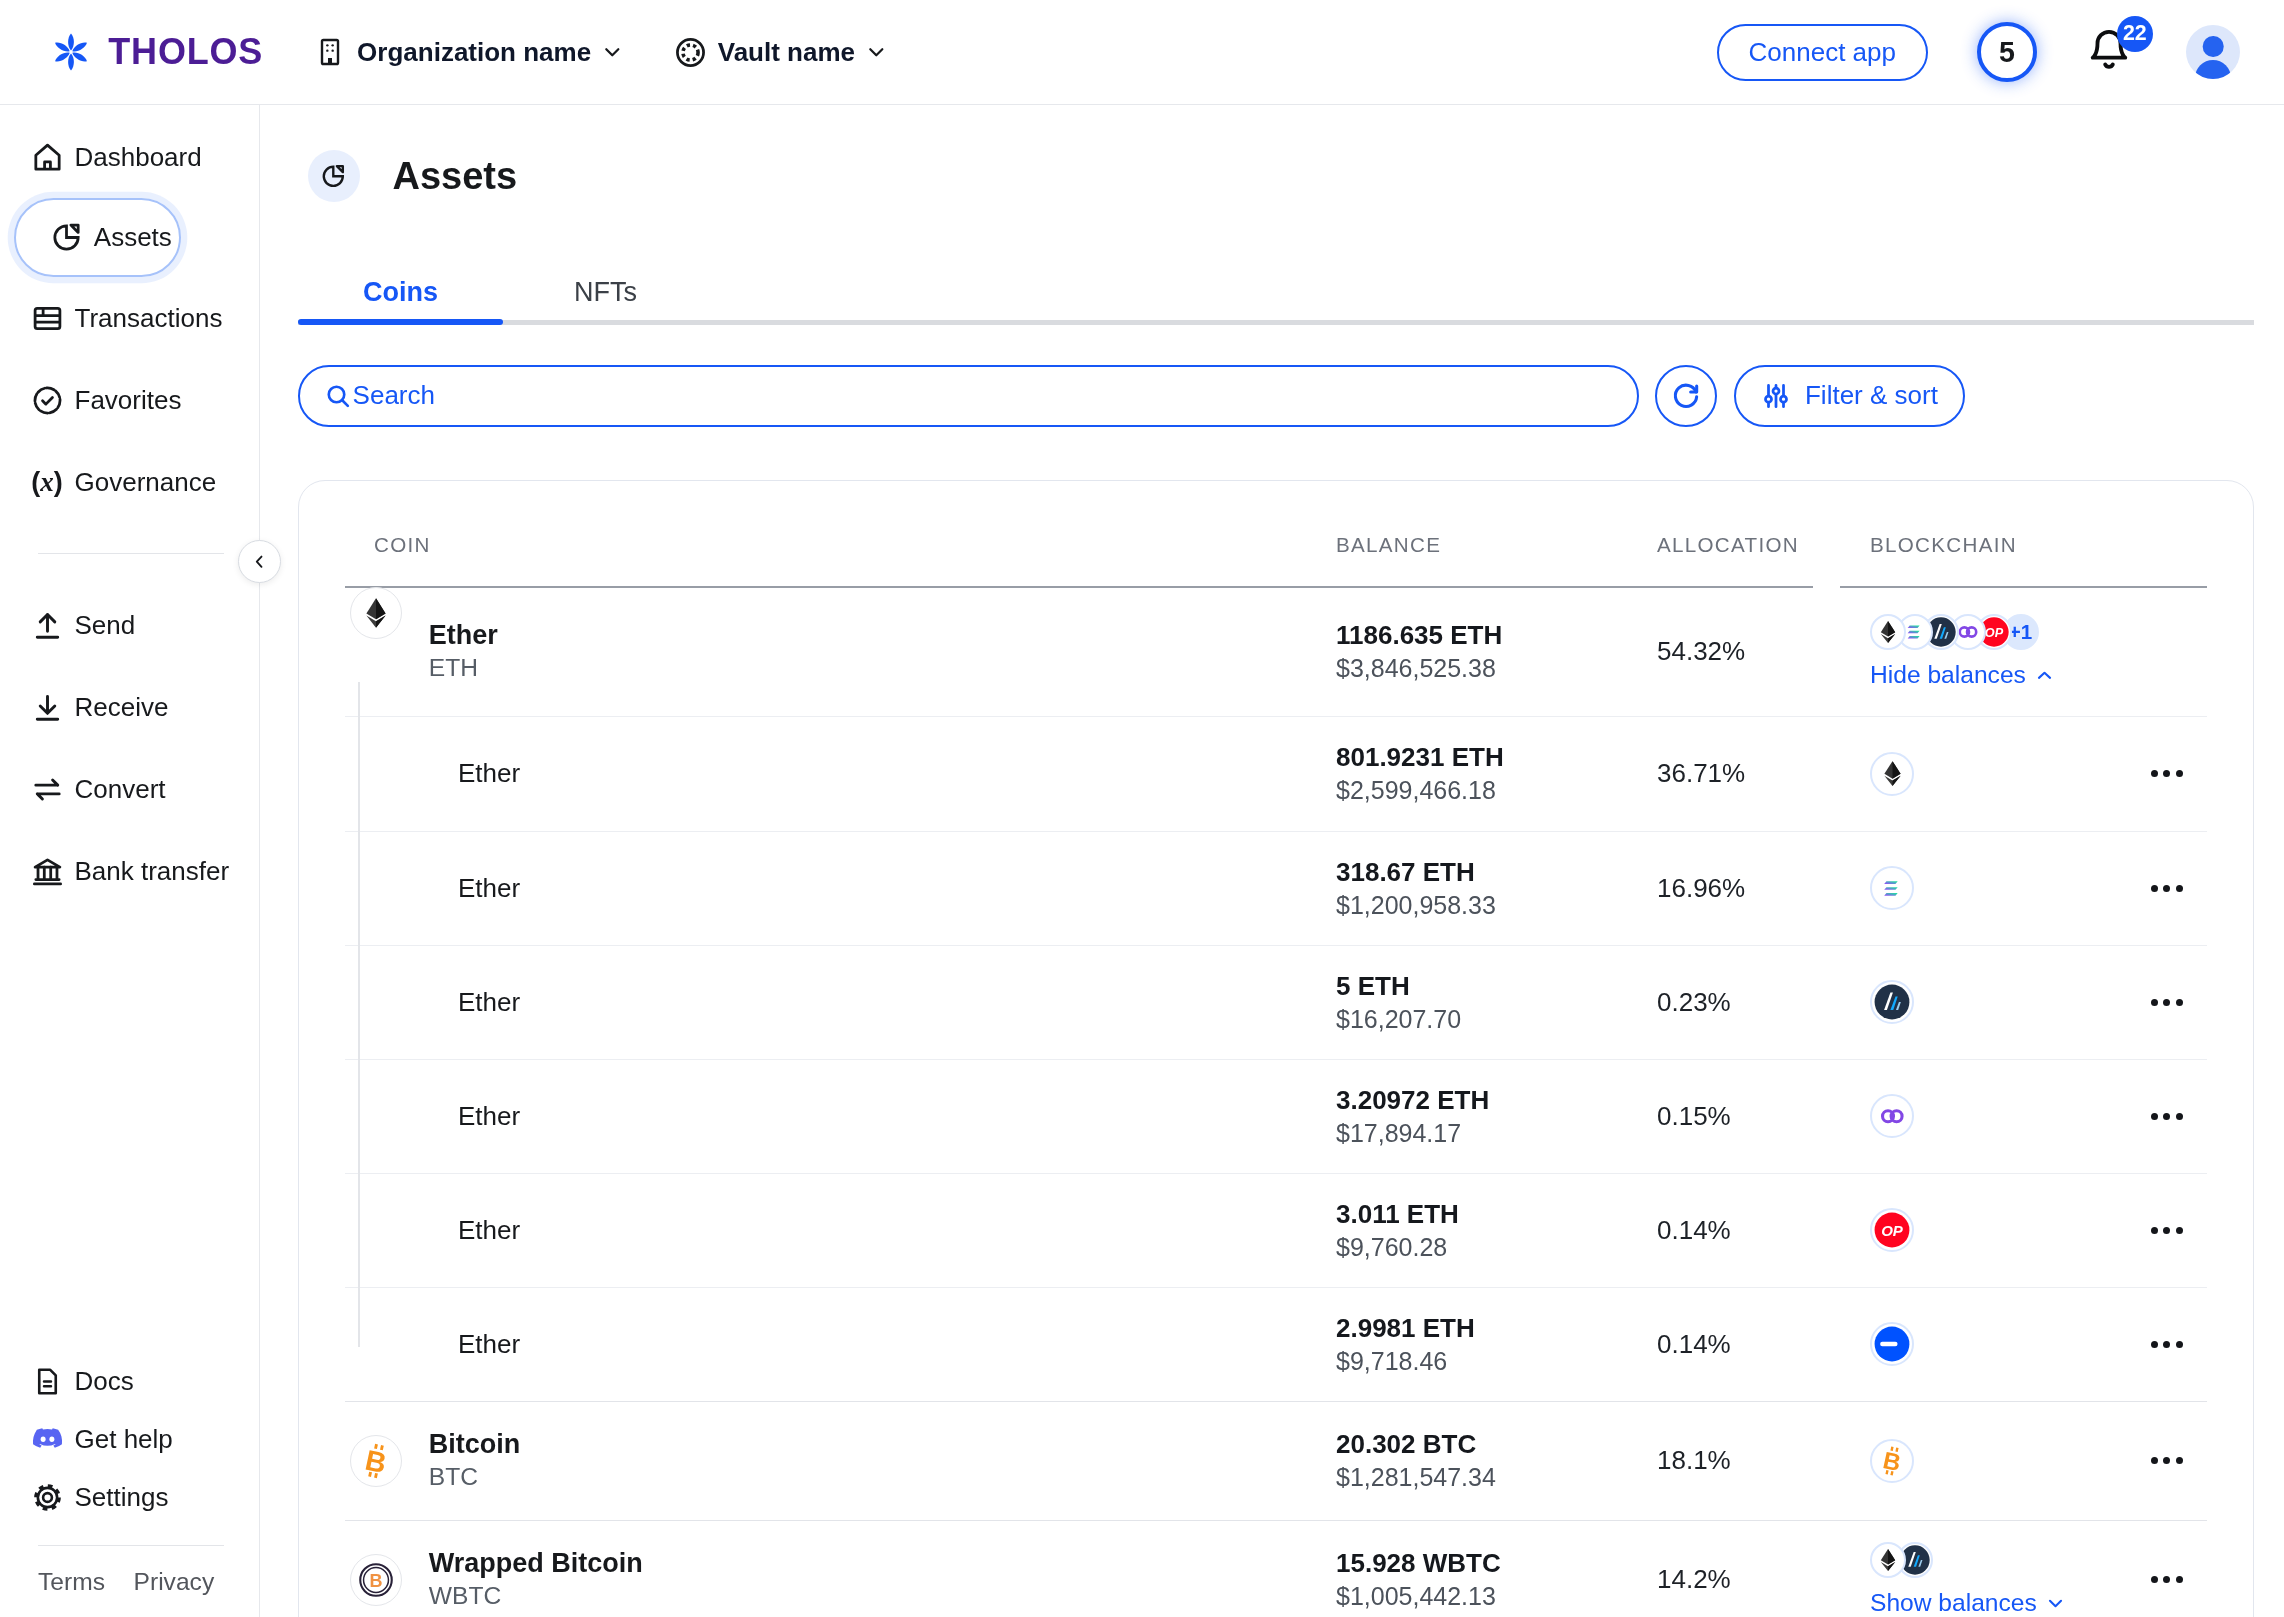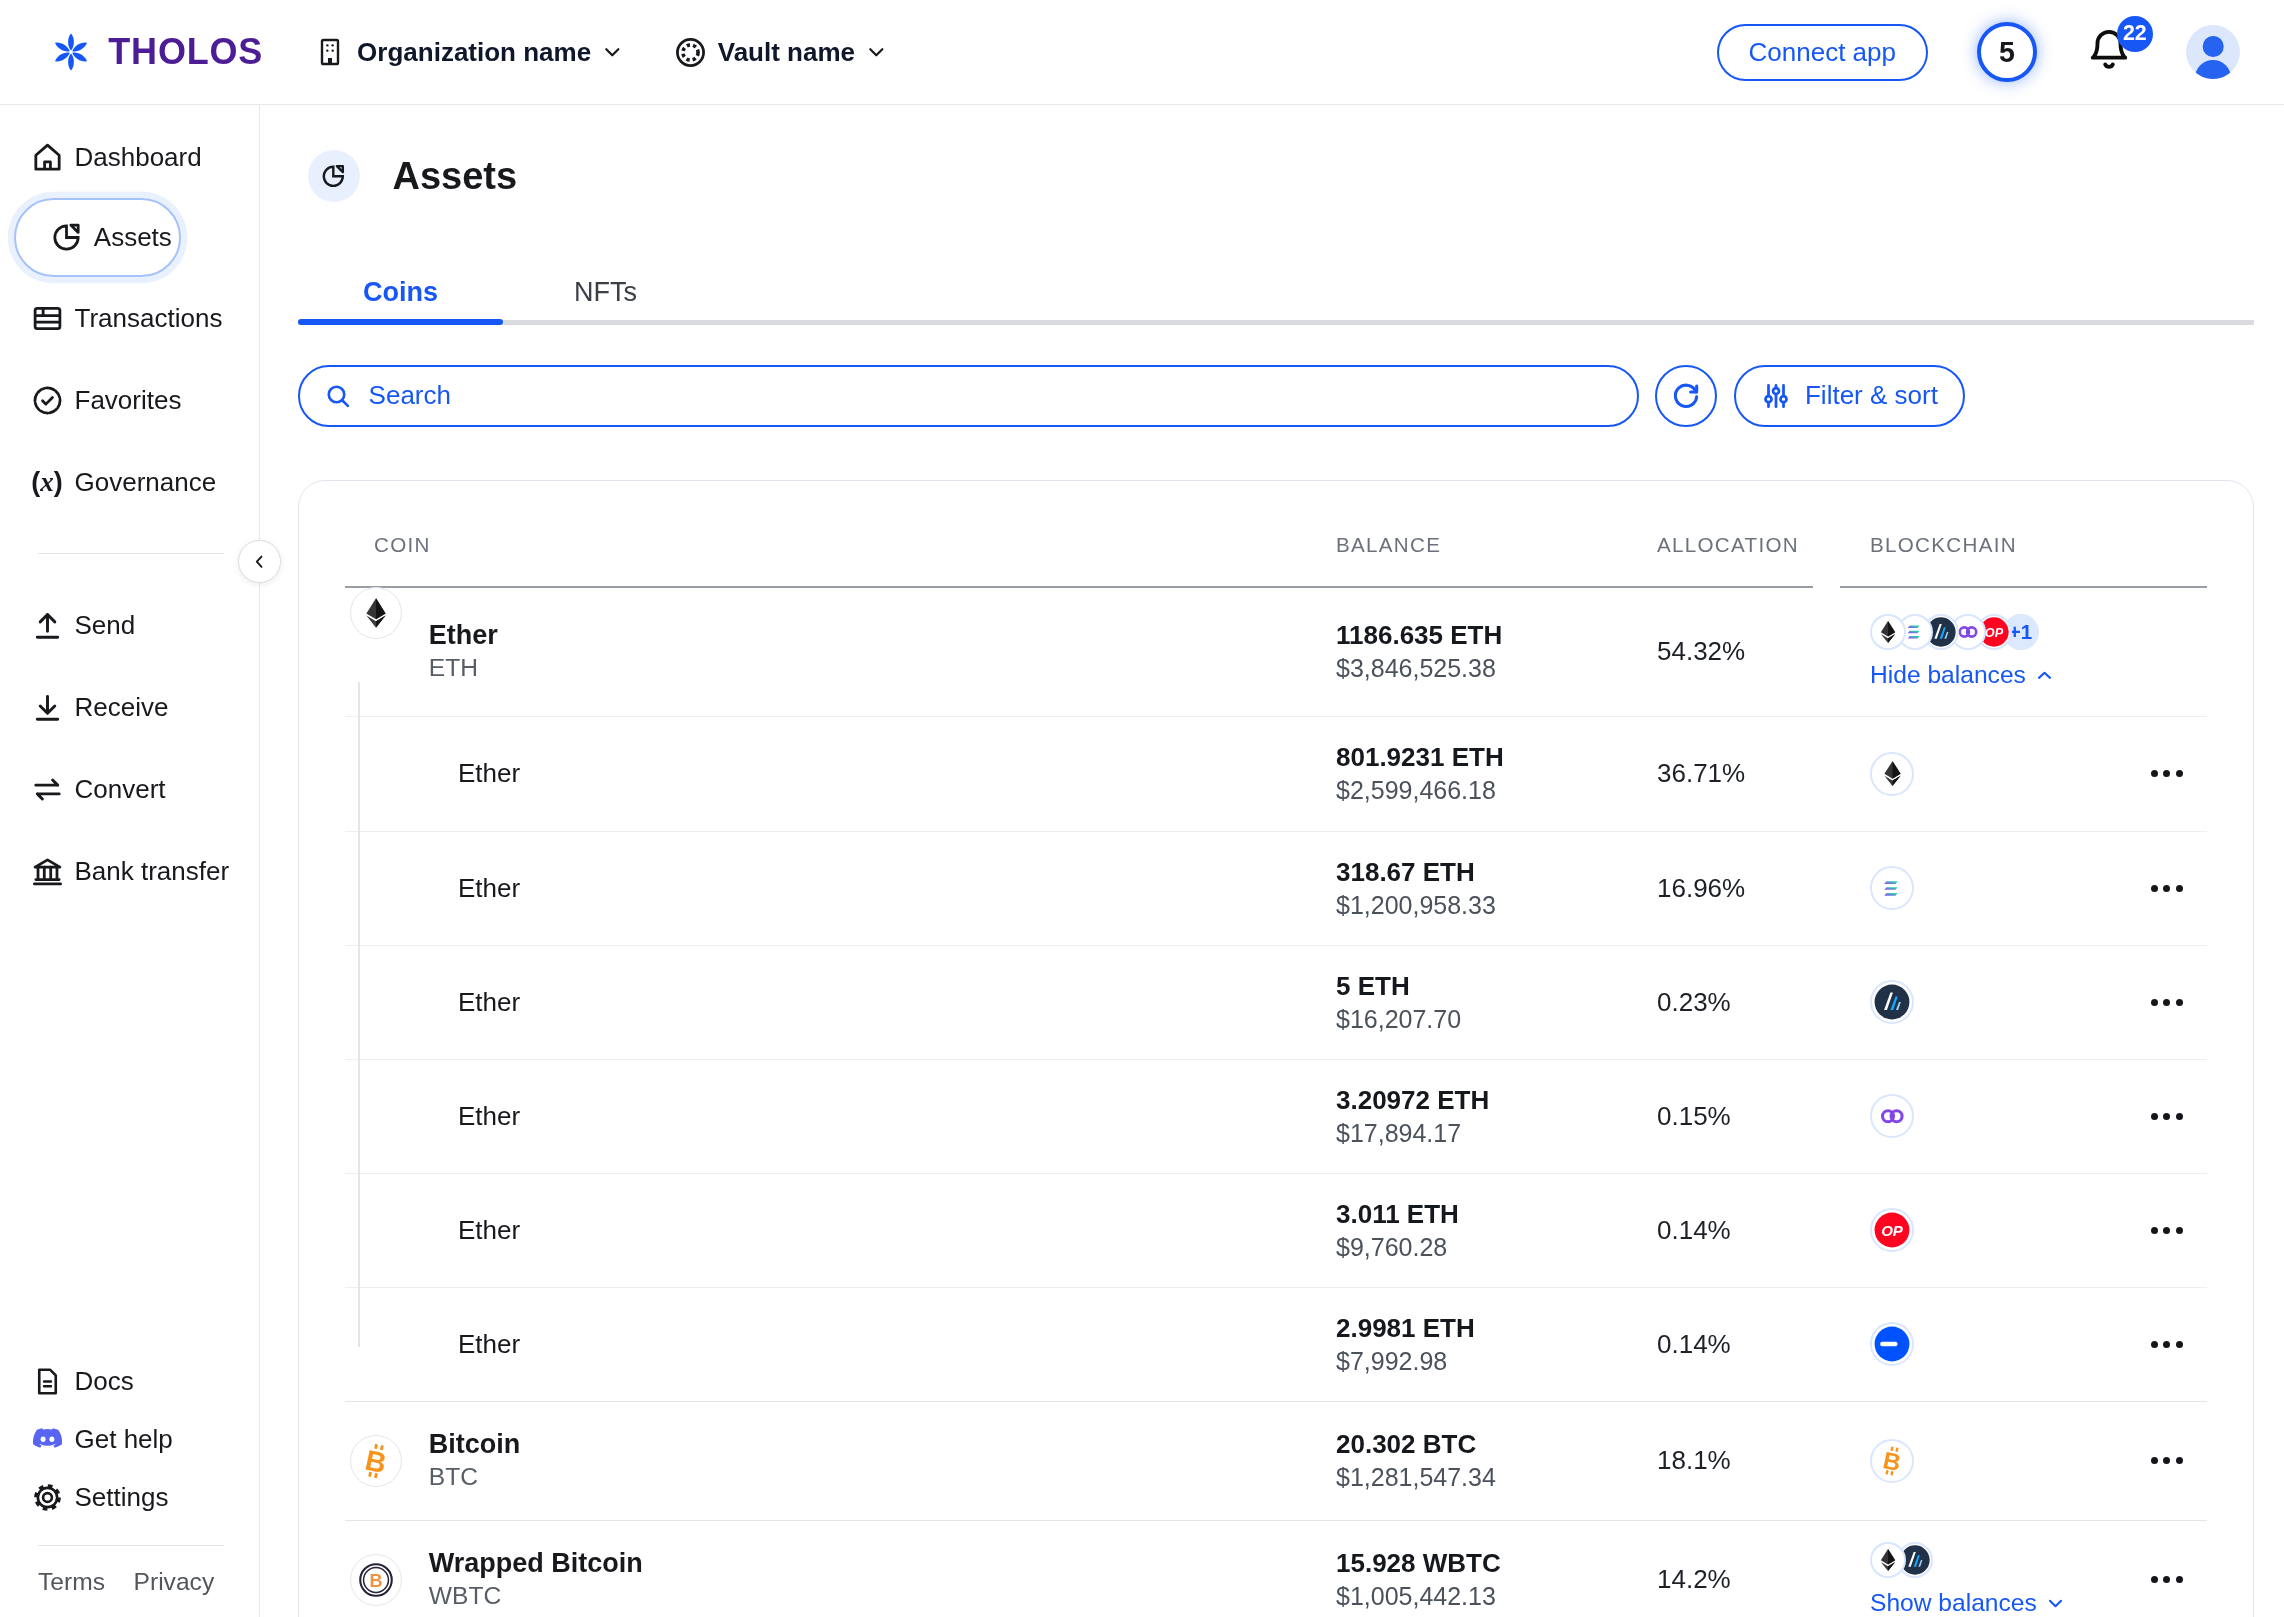--- a/index.html
+++ b/index.html
@@ -55,21 +55,21 @@
 
   .tabs { margin-top:62px; display:flex; }
   .tab { width:205px; height:56px; display:flex; align-items:center; justify-content:center;
     font-size:27px; cursor:pointer; color:#3b4047; }
   .tab.active { color:#1657f6; font-weight:600; }
   .tab-underline { position:relative; height:4.8px; background:#d9dbdf; width:1956px; }
   .tab-underline .active-seg { position:absolute; left:0; top:-0.8px; height:5.6px; width:205px; background:#1657f6; border-radius:3.2px; }
 
   .controls { margin-top:40px; display:flex; align-items:center; }
   .search-pill { width:1341px; height:62px; border:2.4px solid #1657f6; border-radius:32px;
-    display:flex; align-items:center; padding:0 24px; gap:16px; background:#fff; }
+    display:flex; align-items:center; padding:0 24px; background:#fff; }
   .search-pill input { border:none; outline:none; flex:1; font-size:26px; color:#1657f6;
     font-family:"Liberation Sans","DejaVu Sans",sans-serif; }
   .search-pill input::placeholder { color:#1657f6; opacity:1; }
   .round-btn { width:62px; height:62px; border-radius:50%; border:2.4px solid #1657f6; background:#fff;
     margin-left:16px; display:flex; align-items:center; justify-content:center; cursor:pointer; }
   .excl-pill { margin-left:17.4px; height:62px; border:2.4px solid #1657f6; border-radius:32px; background:#fff;
     display:flex; align-items:center; gap:17.4px; padding:0 24px; cursor:pointer; }
   .excl-pill .lbl, .filter-pill .lbl { font-size:26px; font-weight:500; color:#1657f6; white-space:nowrap; }
   .toggle { width:57px; height:33px; border-radius:16.7px; background:#aeb2b8; position:relative; flex:0 0 57px; }
   .toggle .knob { position:absolute; left:1.6px; top:1.6px; width:30px; height:30px; border-radius:50%; background:#fff; border:0.8px solid #c9ccd1; }
@@ -616,21 +616,21 @@
               <i></i>
               <i></i>
             </span>
         </div>
       </div>
 
       <div class="grid row-sub">
         <div class="sub-name">Ether</div>
         <div>
           <div class="amt">2.9981 ETH</div>
-          <div class="fiat">$7,992.98</div>
+          <div class="fiat">$9,718.46</div>
         </div>
         <div class="alloc">0.14%</div>
         <div class="chain-cell">
           <span class="chip chip-lg">
               <svg width="38" height="38" viewBox="0 0 24 24">
                 <use href="#base-glyph"></use>
               </svg>
             </span>
           <span class="kebab">
               <i></i>

